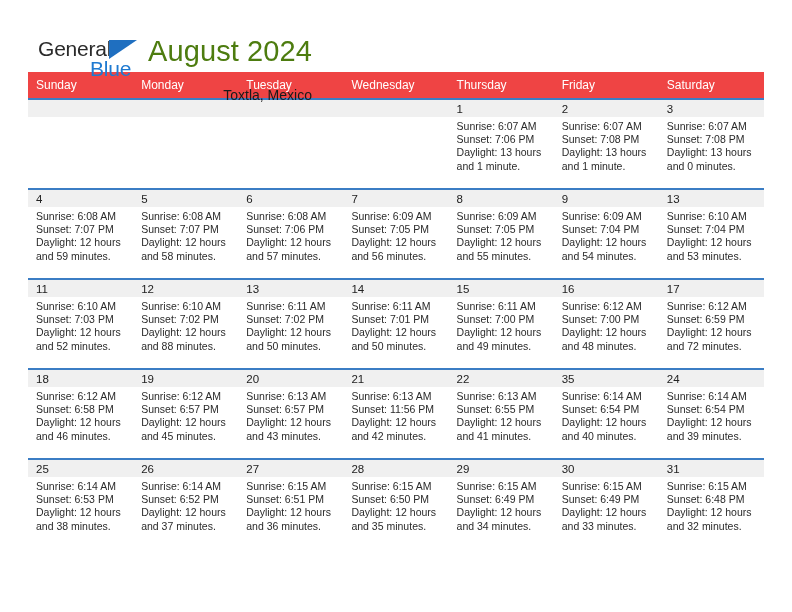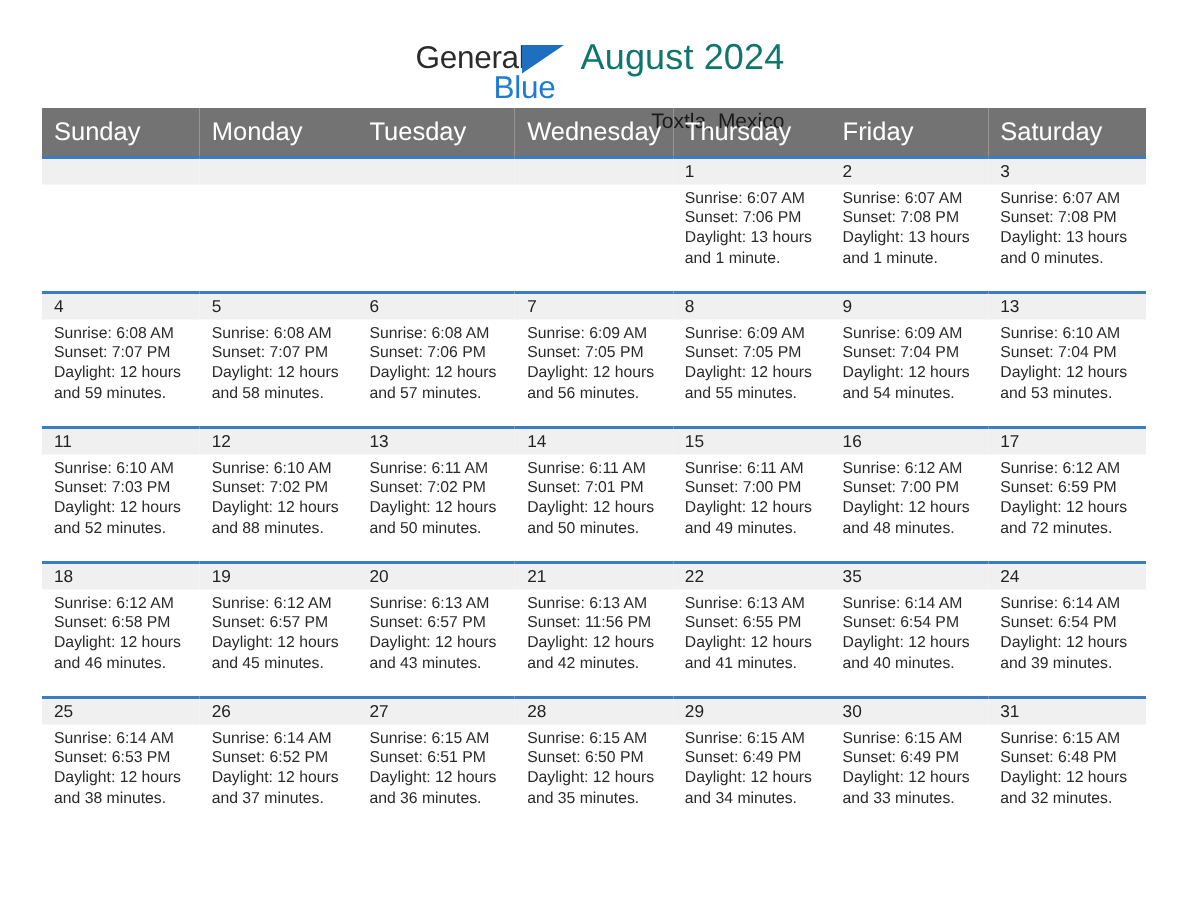--- a/index.html
+++ b/index.html
@@ -19,22 +19,22 @@
     width: 792px;
     height: 612px;
     box-sizing: border-box;
     padding: 0 28px;
   }
 
   
   .masthead {
     display: flex;
     align-items: flex-start;
-    justify-content: center;
-    padding-top: 26px;
+    justify-content: flex-start;
+    padding-top: 36px;
     height: 72px;
     box-sizing: border-box;
   }
   .logo {
     position: relative;
     width: 120px;
     height: 50px;
     line-height: 1;
     user-select: none;
   }
@@ -63,44 +63,44 @@
     font-size: 21px;
     color: #1f7ad1;
     letter-spacing: -0.2px;
   }
 
   .title-block {
     text-align: right;
     padding-right: 2px;
   }
   .cal-title {
-    font-size: 24px;
+    font-size: 29px;
     font-weight: normal;
-    color: #0f766e;
+    color: #4d7c0f;
     line-height: 1.05;
     margin: 0;
     letter-spacing: 0.1px;
   }
   .cal-subtitle {
     font-size: 14px;
     color: #1a1a1a;
     margin: 22px 0 0 0;
     line-height: 1;
   }
 
   
   .calendar {
     width: 736px;
     border-collapse: collapse;
     table-layout: fixed;
   }
   .calendar th {
-    background: #737373;
+    background: #ef4444;
     color: #ffffff;
-    font-size: 17px;
+    font-size: 12px;
     font-weight: normal;
     text-align: left;
     padding: 6px 0 6px 8px;
     height: 22px;
     box-sizing: border-box;
   }
   .calendar td {
     vertical-align: top;
     padding: 0;
     border-top: 2px solid #3b7dc4;

